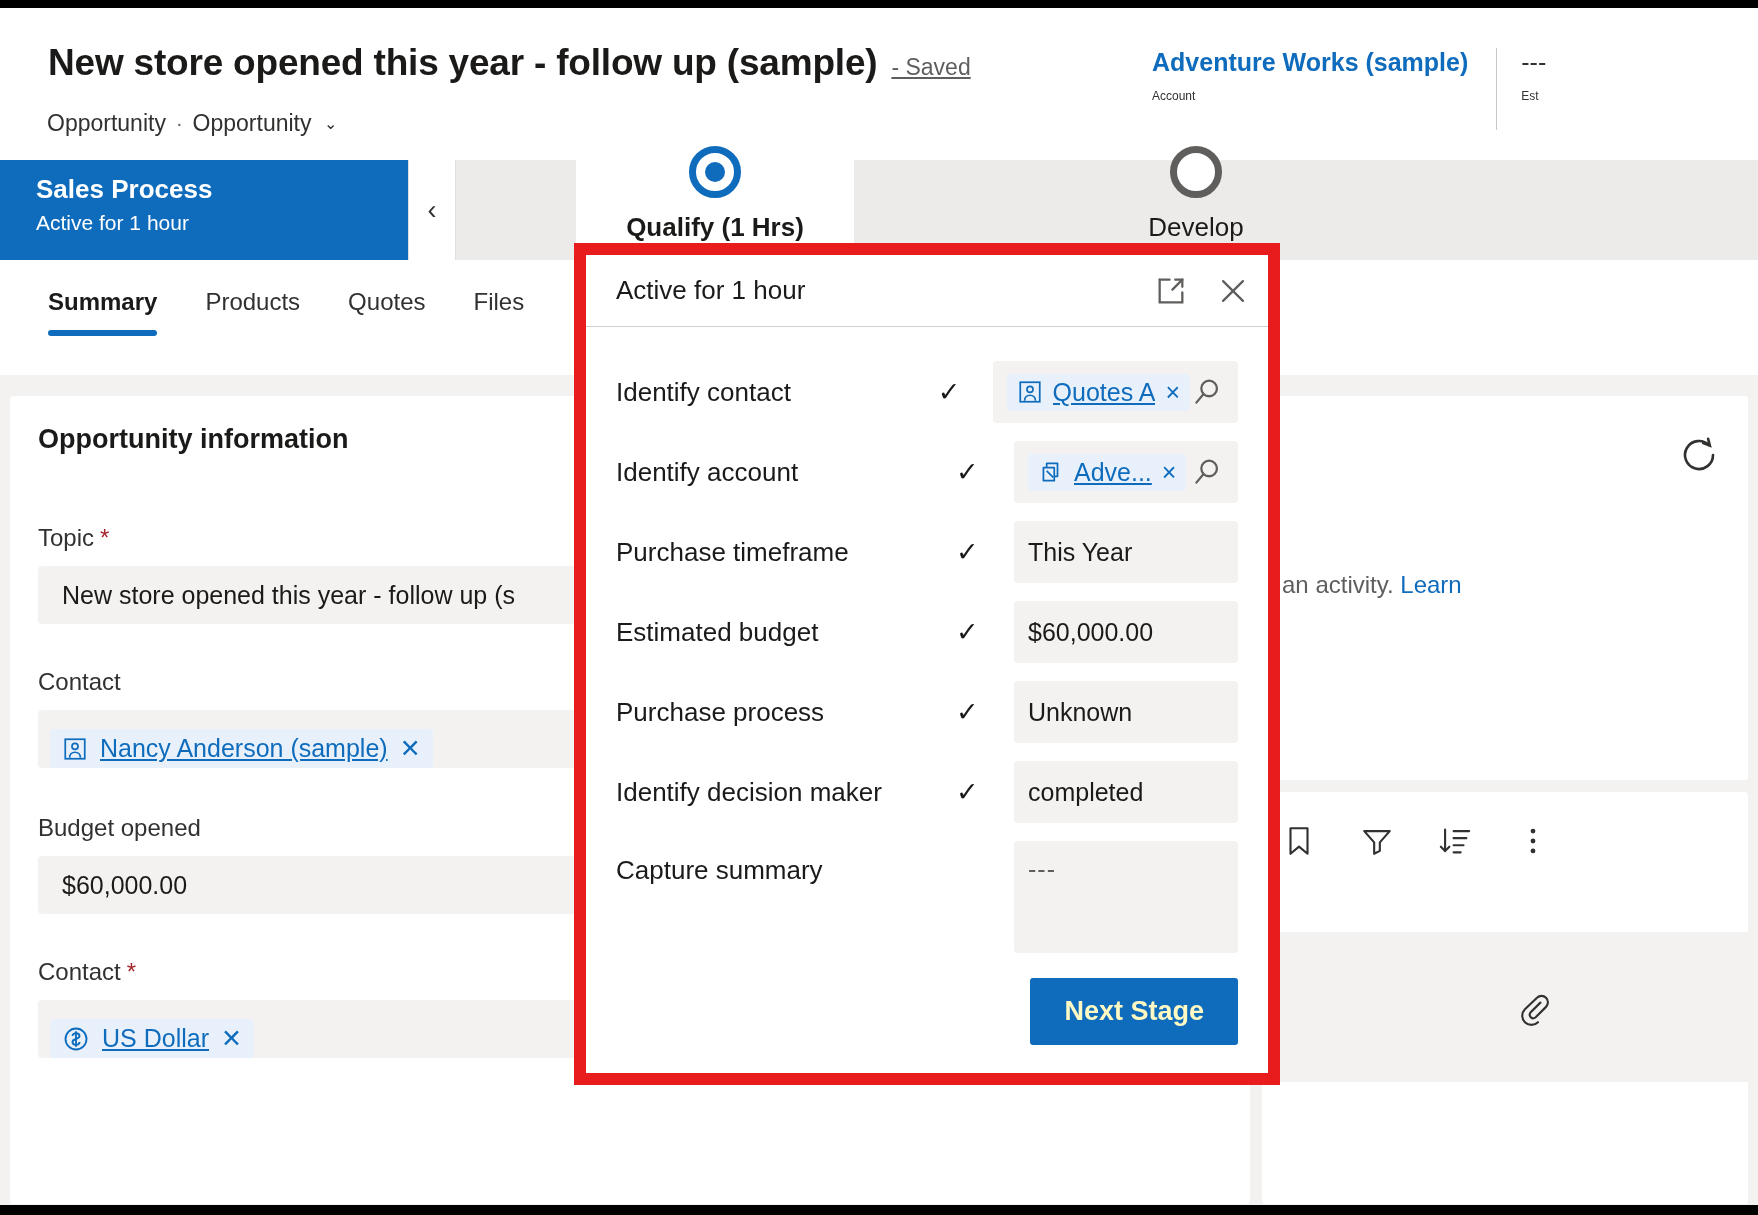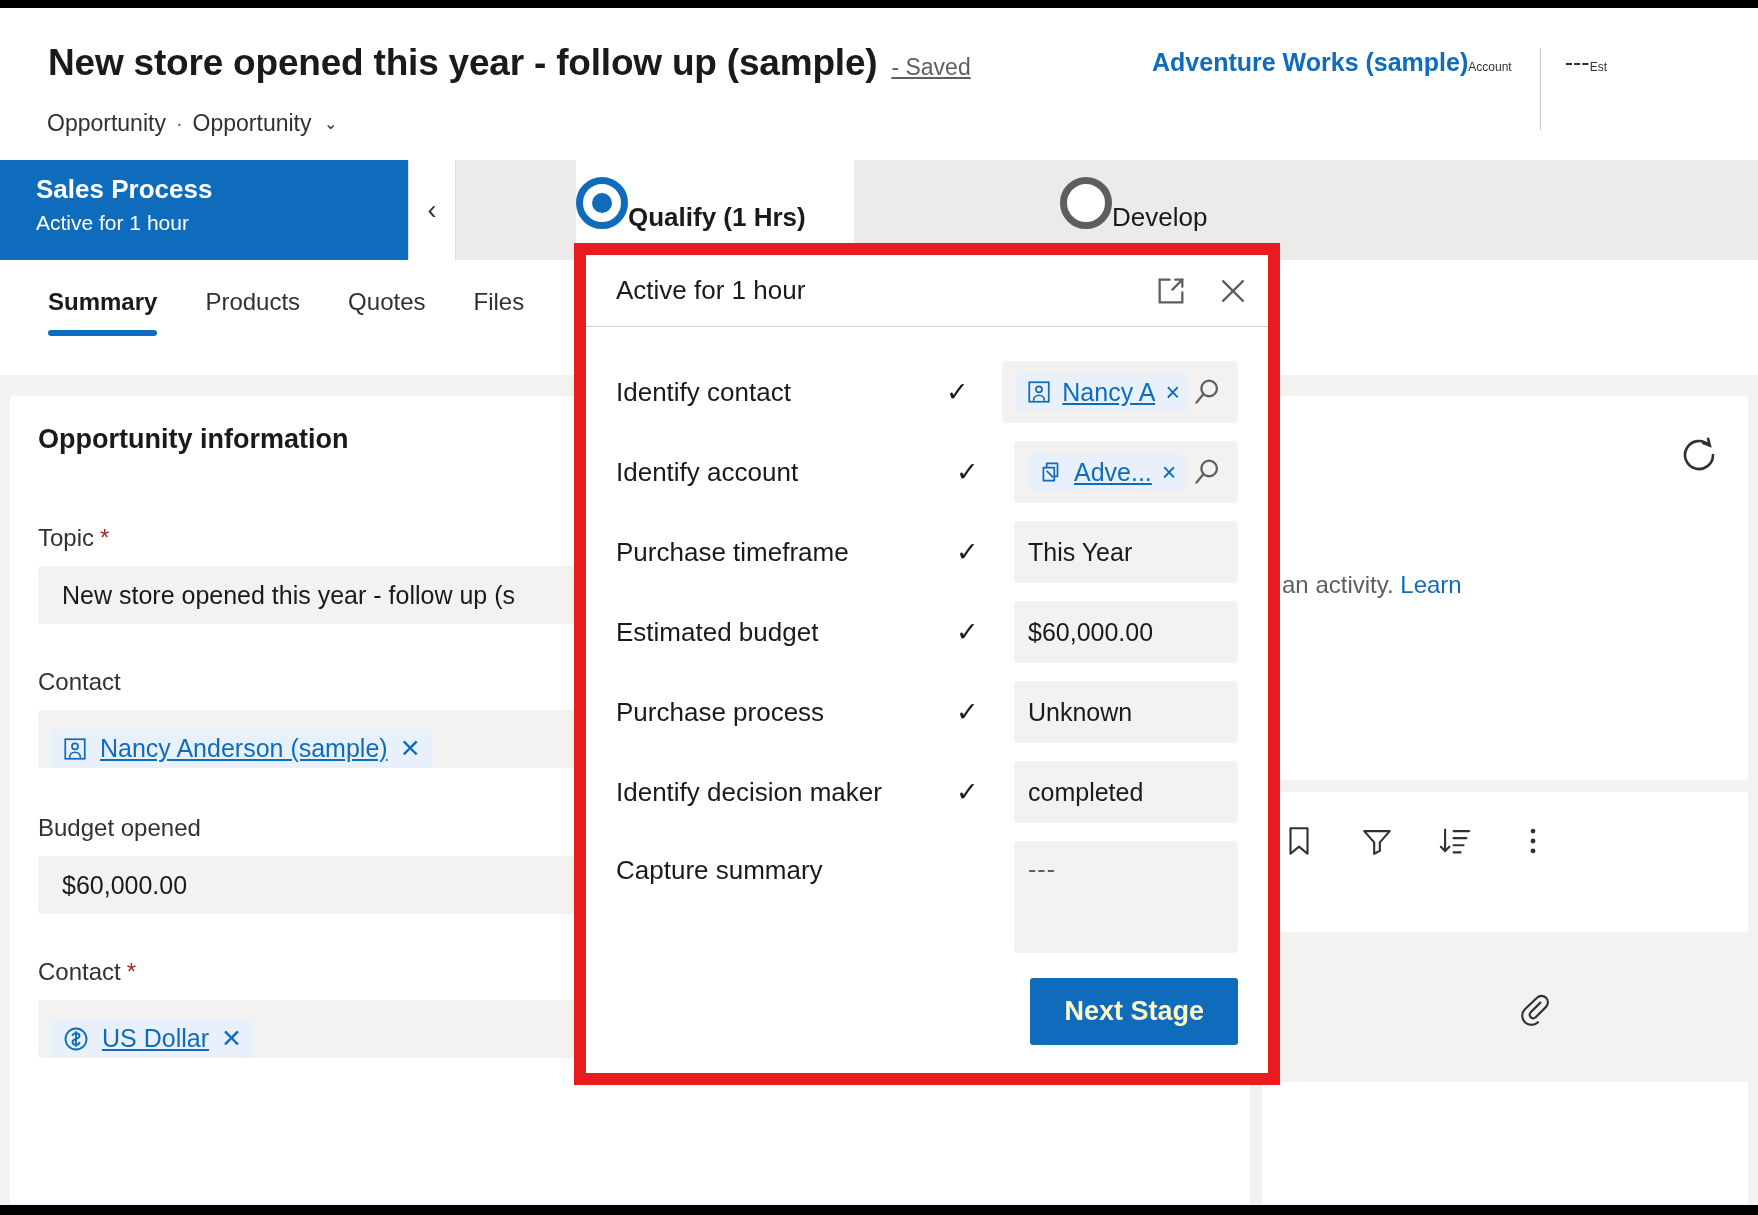--- a/index.html
+++ b/index.html
@@ -58,21 +58,21 @@
     font-size: 16px;
     color: #323130;
     transform: translateY(-2px);
   }
   .header-right {
     position: absolute;
     left: 1152px; top: 40px;
     display: flex;
     align-items: flex-start;
   }
-  .hr-block { display: flex; flex-direction: row; }
+  .hr-block { display: flex; flex-direction: column; }
   .hr-value { font-size: 25px; font-weight: 700; color: #0f6cbd; white-space: nowrap; }
   .hr-label { font-size: 12px; color: #323130; margin-top: 12px; }
   .hr-divider {
     width: 1px; height: 82px;
     background: #c8c6c4;
     margin-left: 28px; margin-right: 24px;
   }
   .hr-value-dim { font-size: 25px; color: #323130; white-space: nowrap; }
 
   
@@ -98,21 +98,21 @@
     width: 48px; height: 100px;
     background: #ffffff;
     border: 1px solid #e1dfdd;
     border-top: none; border-bottom: none;
     display: flex; align-items: center; justify-content: center;
     font-size: 27px; color: #323130;
   }
   .stage {
     position: absolute;
     top: 0; height: 100px;
-    display: flex; flex-direction: row;
+    display: flex; flex-direction: column;
     align-items: center;
   }
   .stage-active {
     background: #ffffff;
   }
   .stage-circle {
     width: 52px; height: 52px;
     border-radius: 50%;
     border: 7px solid #0f6cbd;
     background: #ffffff;
@@ -535,21 +535,21 @@
         <span class="row-check">✓</span>
         <span class="row-field">
           <span class="lk-pill">
             <span class="ico">
               <svg width="26" height="26" viewBox="0 0 24 24" fill="none" stroke="#0f6cbd" stroke-width="1.6">
                 <rect x="3" y="3" width="18" height="18"></rect>
                 <circle cx="12" cy="9.5" r="2.8"></circle>
                 <path d="M7 20c0-3 2.3-5 5-5s5 2 5 5"></path>
               </svg>
             </span>
-            <a>Nancy A</a>
+            <a>Quotes A</a>
             <span class="x">×</span>
           </span>
           <span class="lk-search">
             <svg width="34" height="34" viewBox="0 0 24 24" fill="none" stroke="#605e5c" stroke-width="1.6" stroke-linecap="round">
               <circle cx="13.5" cy="9.5" r="5.5"></circle>
                 <path d="M9.3 13.8L4.5 19.5"></path>
             </svg>
           </span>
         </span>
       </div>

